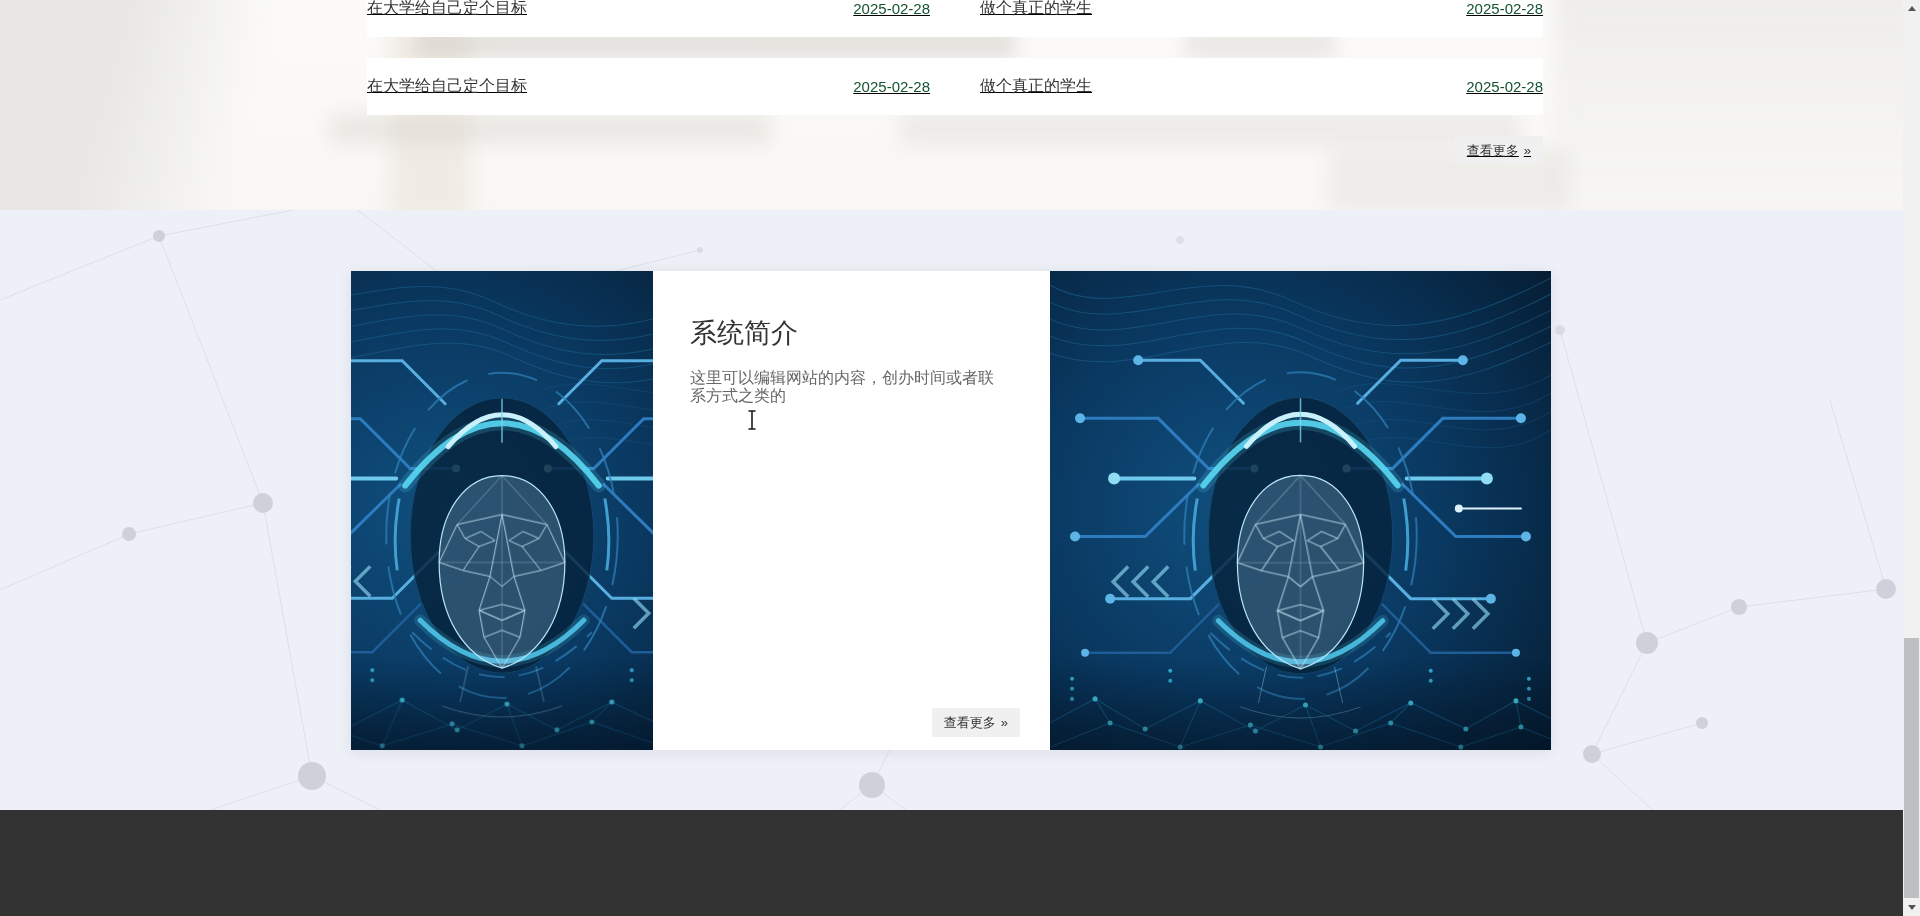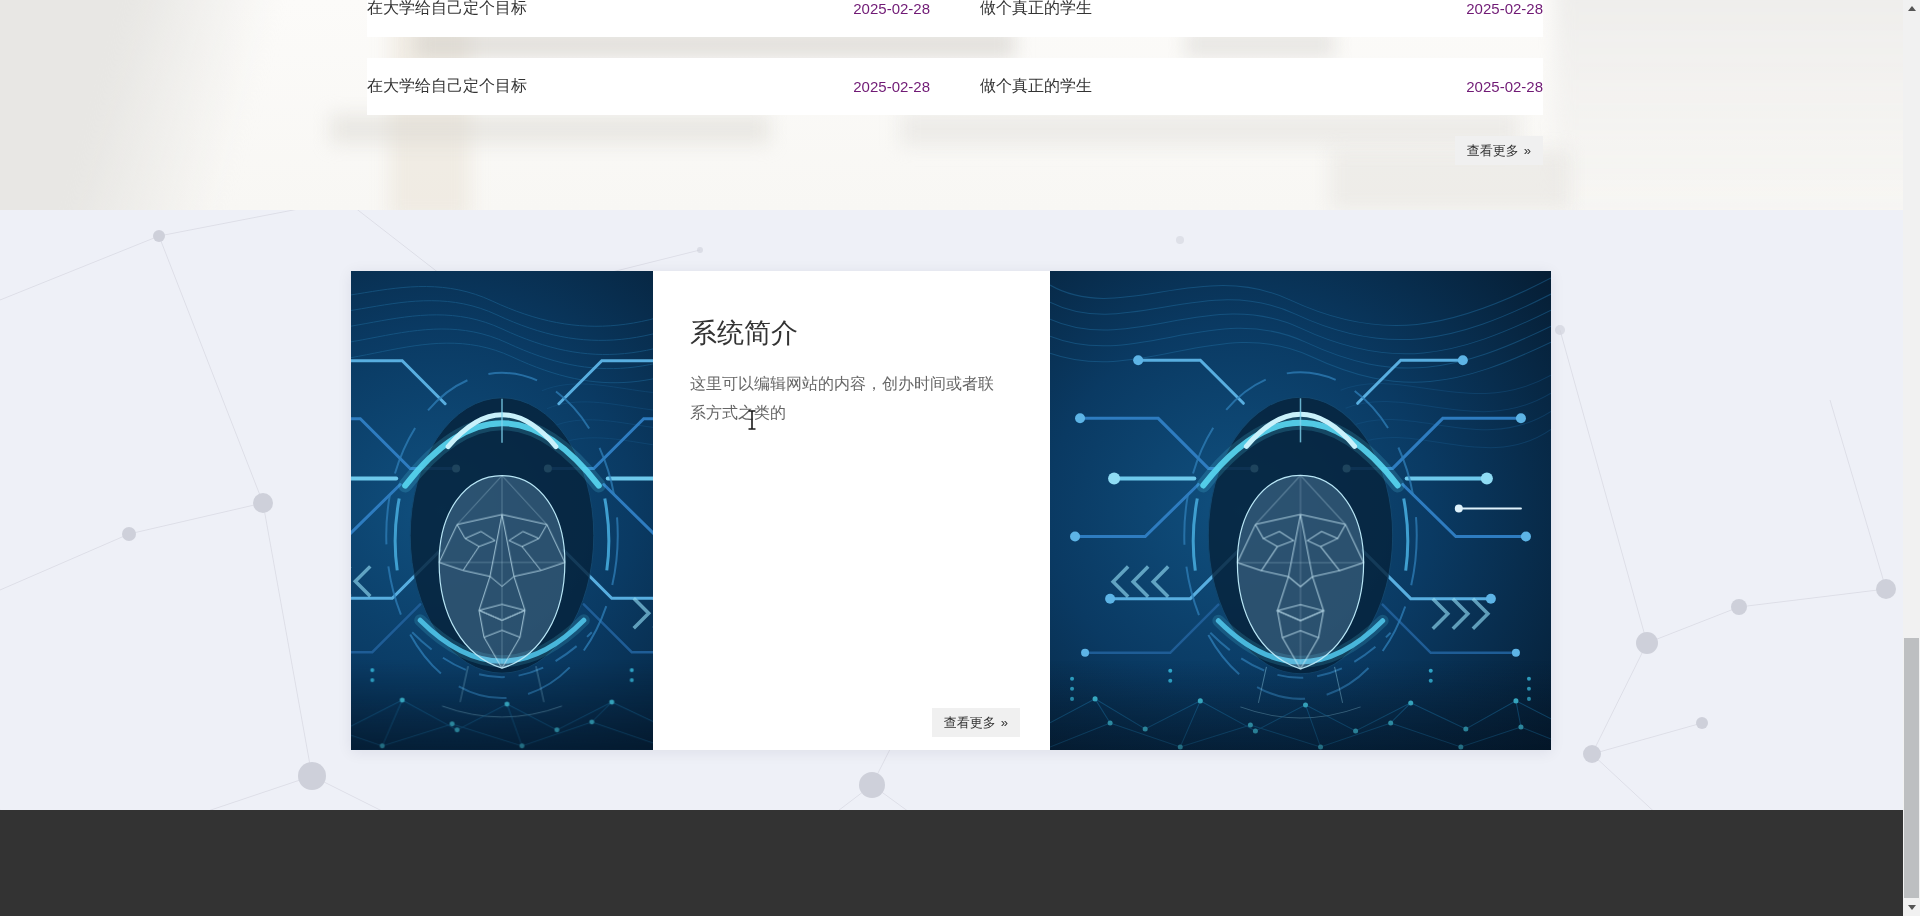--- a/index.html
+++ b/index.html
@@ -2,56 +2,56 @@
 <html><head>
 <meta charset="utf-8">
 <style>
   html,body{margin:0;padding:0;}
   body{
     width:1920px;height:916px;overflow:hidden;position:relative;
     font-family:"Liberation Sans","DejaVu Sans",sans-serif;background:#fff;
   }
   
   .news-section{position:relative;height:210px;overflow:hidden;
-    background:linear-gradient(180deg,#fcfbf9 0%,#f8f7f4 100%);}
+    background:linear-gradient(180deg,#fcfbf9 0%,#f8f7f4 100%);text-decoration:underline;}
   .blob{position:absolute;filter:blur(9px);z-index:1;pointer-events:none;}
   .b1{left:-90px;top:-60px;width:430px;height:340px;transform:rotate(6deg);
       background:linear-gradient(100deg,#e8e7e4 45%,rgba(232,231,228,0) 75%);}
   .b2{left:390px;top:-10px;width:80px;height:230px;background:rgba(234,226,213,.55);}
   .b3{left:415px;top:30px;width:600px;height:28px;background:rgba(203,200,194,.5);}
   .b4{left:1185px;top:30px;width:150px;height:28px;background:rgba(210,208,203,.45);}
   .b5{left:330px;top:114px;width:440px;height:30px;background:rgba(216,213,207,.45);}
   .b6{left:900px;top:112px;width:620px;height:34px;background:rgba(226,224,220,.5);}
   .b7{left:1555px;top:-20px;width:380px;height:250px;
       background:linear-gradient(180deg,#edecea,rgba(237,236,234,0));}
   .b8{left:1330px;top:150px;width:240px;height:60px;background:rgba(222,220,216,.4);}
   .news-container{position:relative;z-index:2;width:1176px;margin:0 0 0 367px;}
   .news-row{display:grid;grid-template-columns:563px 563px;column-gap:50px;
     background:#fff;height:57px;align-items:center;margin-bottom:21px;}
   .news-row.first{margin-top:-20px;}
   .news-cell{display:flex;justify-content:space-between;align-items:center;cursor:pointer;}
   .news-title{font-size:16px;color:#333;}
-  .news-date{font-size:15px;color:#701a75;}
+  .news-date{font-size:15px;color:#14532d;}
   .news-more{display:flex;justify-content:flex-end;margin-top:12px;}
   .more-btn{background:#f0f0f0;color:#333;font-size:13px;padding:8px 12px;
     display:inline-block;cursor:pointer;text-decoration:none;line-height:13px;text-align:center;}
   .more-btn .arrow{margin-left:5px;}
   
   .intro-section{position:relative;height:600px;background:#eef0f7;overflow:hidden;}
   .constellation{position:absolute;left:0;top:0;z-index:1;}
   .intro-card{position:relative;z-index:2;width:1200px;height:479px;
     margin:61px 0 0 351px;display:flex;box-shadow:0 2px 14px rgba(20,30,60,.08);}
   .intro-img{height:479px;overflow:hidden;flex:none;}
   .intro-img.left{width:302px;}
   .intro-img.right{width:501px;}
   .tf{display:block;width:100%;height:100%;}
   .intro-panel{width:397px;flex:none;background:#fff;position:relative;
     box-sizing:border-box;padding:44px 42px 0 37px;}
   .intro-title{font-size:27px;color:#333;font-weight:400;margin:0 0 18px;}
-  .intro-body{font-size:16px;color:#666;line-height:29px;margin:0;}
+  .intro-body{font-size:16px;color:#666;line-height:18px;margin:0;}
   .intro-more{position:absolute;right:30px;bottom:13px;}
   
   .page-footer{height:106px;background:#333;}
   
   .scrollbar{position:absolute;right:0;top:0;width:17px;height:916px;
     background:#f1f1f1;z-index:10;}
   .sb-arrow{position:absolute;left:0;width:17px;height:17px;
     display:flex;align-items:center;justify-content:center;cursor:pointer;}
   .sb-up{top:0;}
   .sb-down{bottom:0;}

